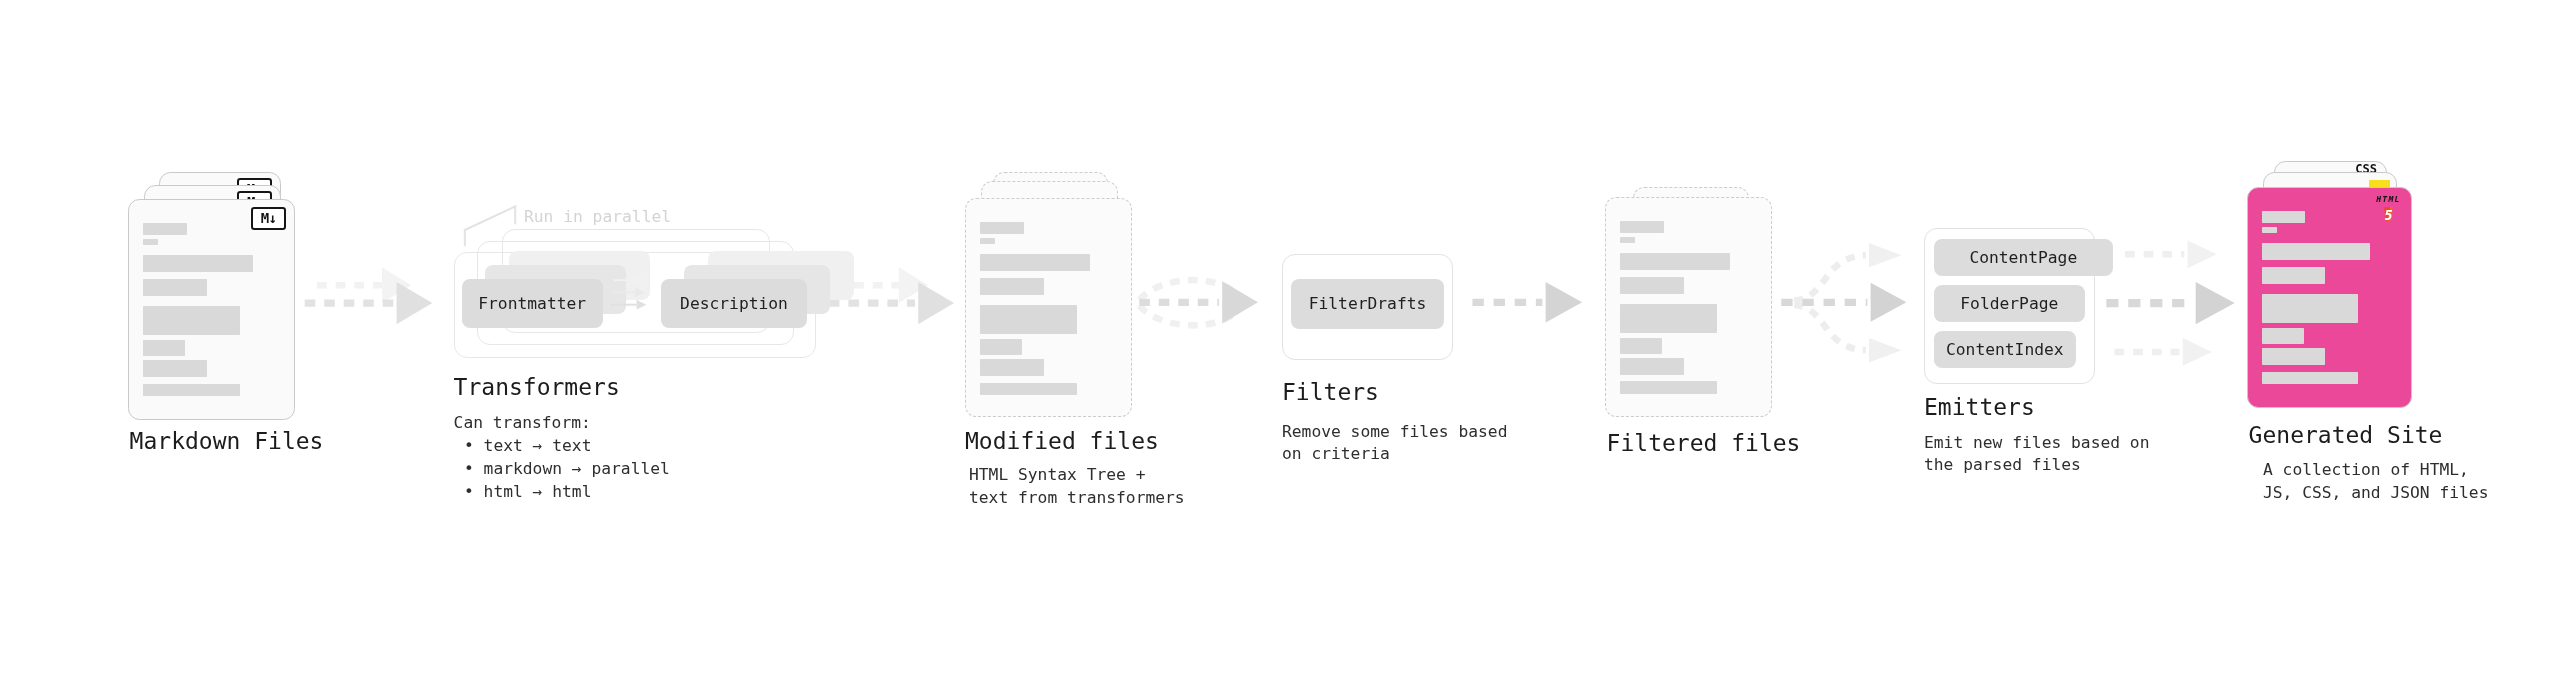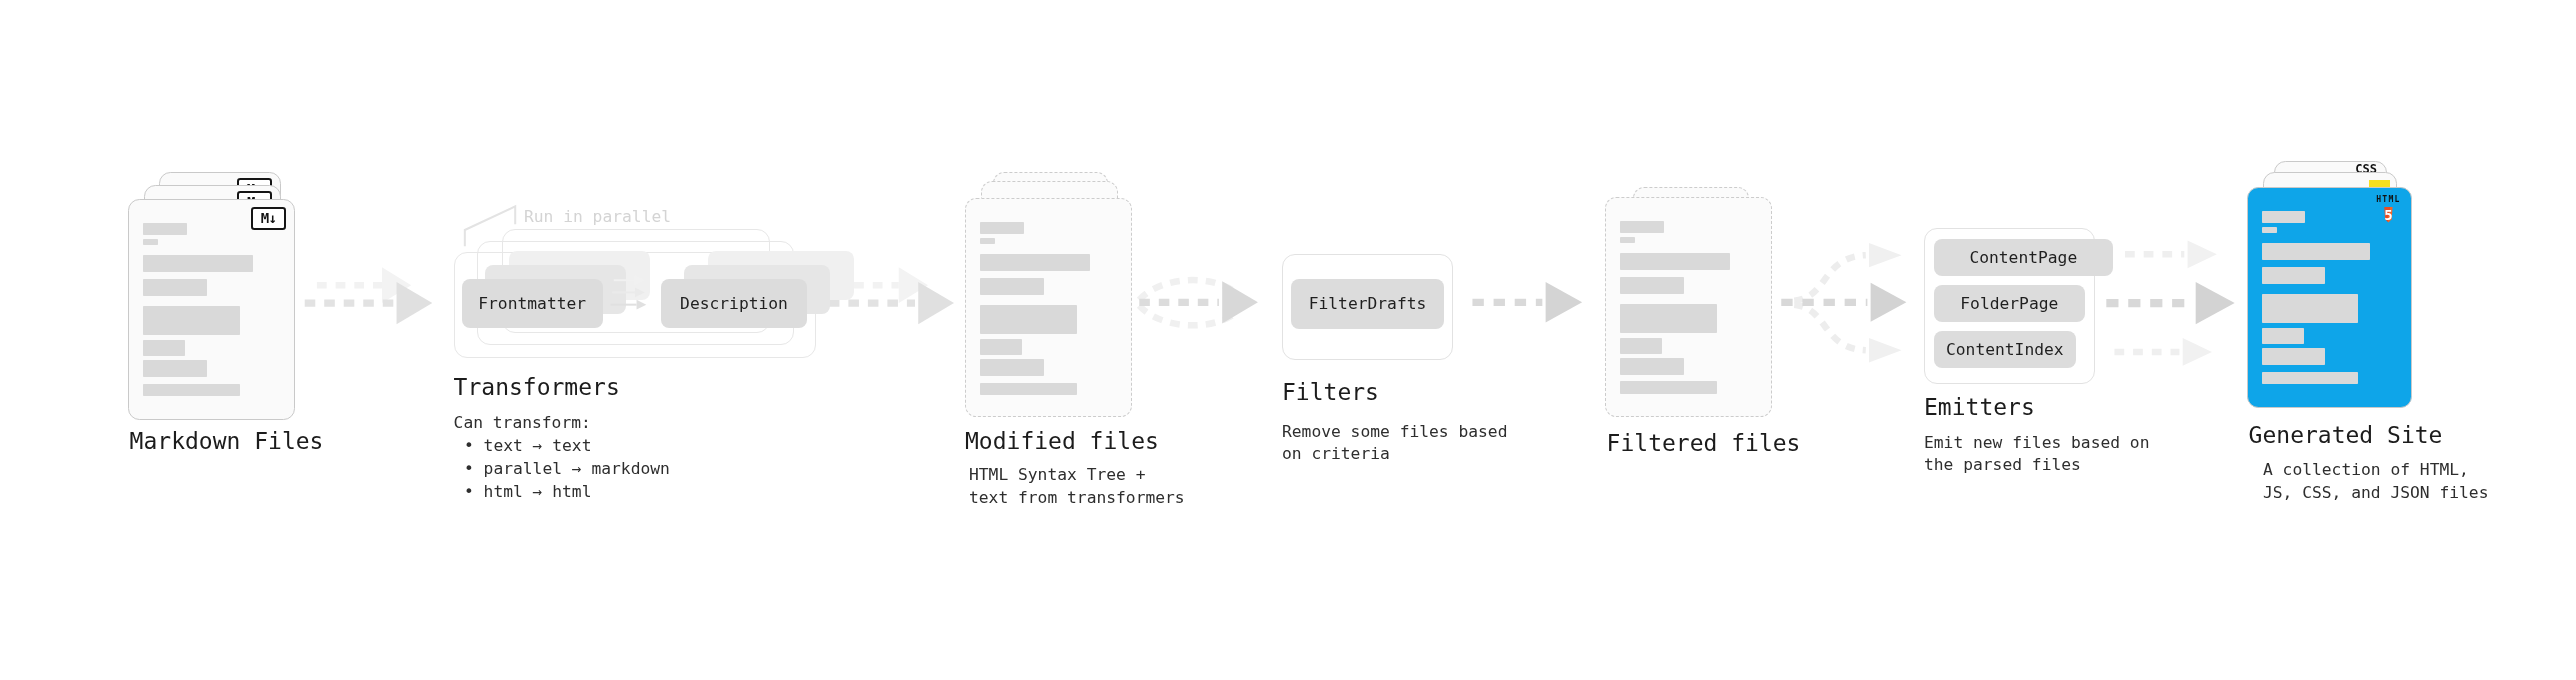--- a/index.html
+++ b/index.html
@@ -9,21 +9,21 @@
   }
   .arrows{position:absolute;left:0;top:0;z-index:0;}
   .stage{position:absolute;z-index:1;}
 
   
   .file-card{
     position:absolute;background:#fafafa;border:1.6px solid #c9c9c9;border-radius:11.4px;
     box-sizing:border-box;
   }
   .file-card.dashed{border-style:dashed;border-color:#cccccc;background:#fbfbfb;}
-  .file-card.bright{background:#0ea5e9;}
+  .file-card.bright{background:#ec4899;font-style:italic;}
   .bars{position:absolute;left:14px;right:14px;top:23px;}
   .bar{display:block;background:#d9d9d9;border-radius:0.8px;}
   .bb1{width:32%;height:12.2px;margin-bottom:4.1px;}
   .bb2{width:11%;height:5.7px;margin-bottom:9.8px;}
   .bb3{width:80%;height:17px;margin-bottom:7.3px;}
   .bb4{width:47%;height:17px;margin-bottom:9.8px;}
   .bb5{width:71%;height:29px;margin-bottom:4.9px;}
   .bb6{width:31%;height:16.3px;margin-bottom:4.1px;}
   .bb7{width:47%;height:17px;margin-bottom:6.5px;}
   .bb8{width:71%;height:12.2px;margin-bottom:0;}
@@ -172,21 +172,21 @@
       <line x1="10" y1="25" x2="38" y2="25" stroke="#eaeaea" stroke-width="2.5"></line>
         <polygon points="38,19 50,25 38,31" fill="#eaeaea"></polygon>
       <line x1="8" y1="40" x2="40" y2="40" stroke="#e0e0e0" stroke-width="2.5"></line>
         <polygon points="40,34 52,40 40,46" fill="#e0e0e0"></polygon>
     </svg>
 
     <h2 class="title" style="left:10.6px;top:180px">Transformers</h2>
     <div class="body" style="left:10.6px;top:216px">Can transform:</div>
     <div class="body" style="left:21px;top:239px">
       <div>• text → text</div>
-      <div>• parallel → markdown</div>
+      <div>• markdown → parallel</div>
       <div>• html → html</div>
     </div>
   </section>
 
   <section class="stage" style="left:965px;top:161px;width:236px;height:358px">
     <div class="file-card dashed" style="left:28.4px;top:11.4px;width:115px;height:221px"></div>
     <div class="file-card dashed" style="left:16.3px;top:20.3px;width:137px;height:221px"></div>
     <div class="file-card dashed" style="left:0;top:37px;width:167px;height:219px">
       <div class="bars">
         <i class="bar bb1"></i>

